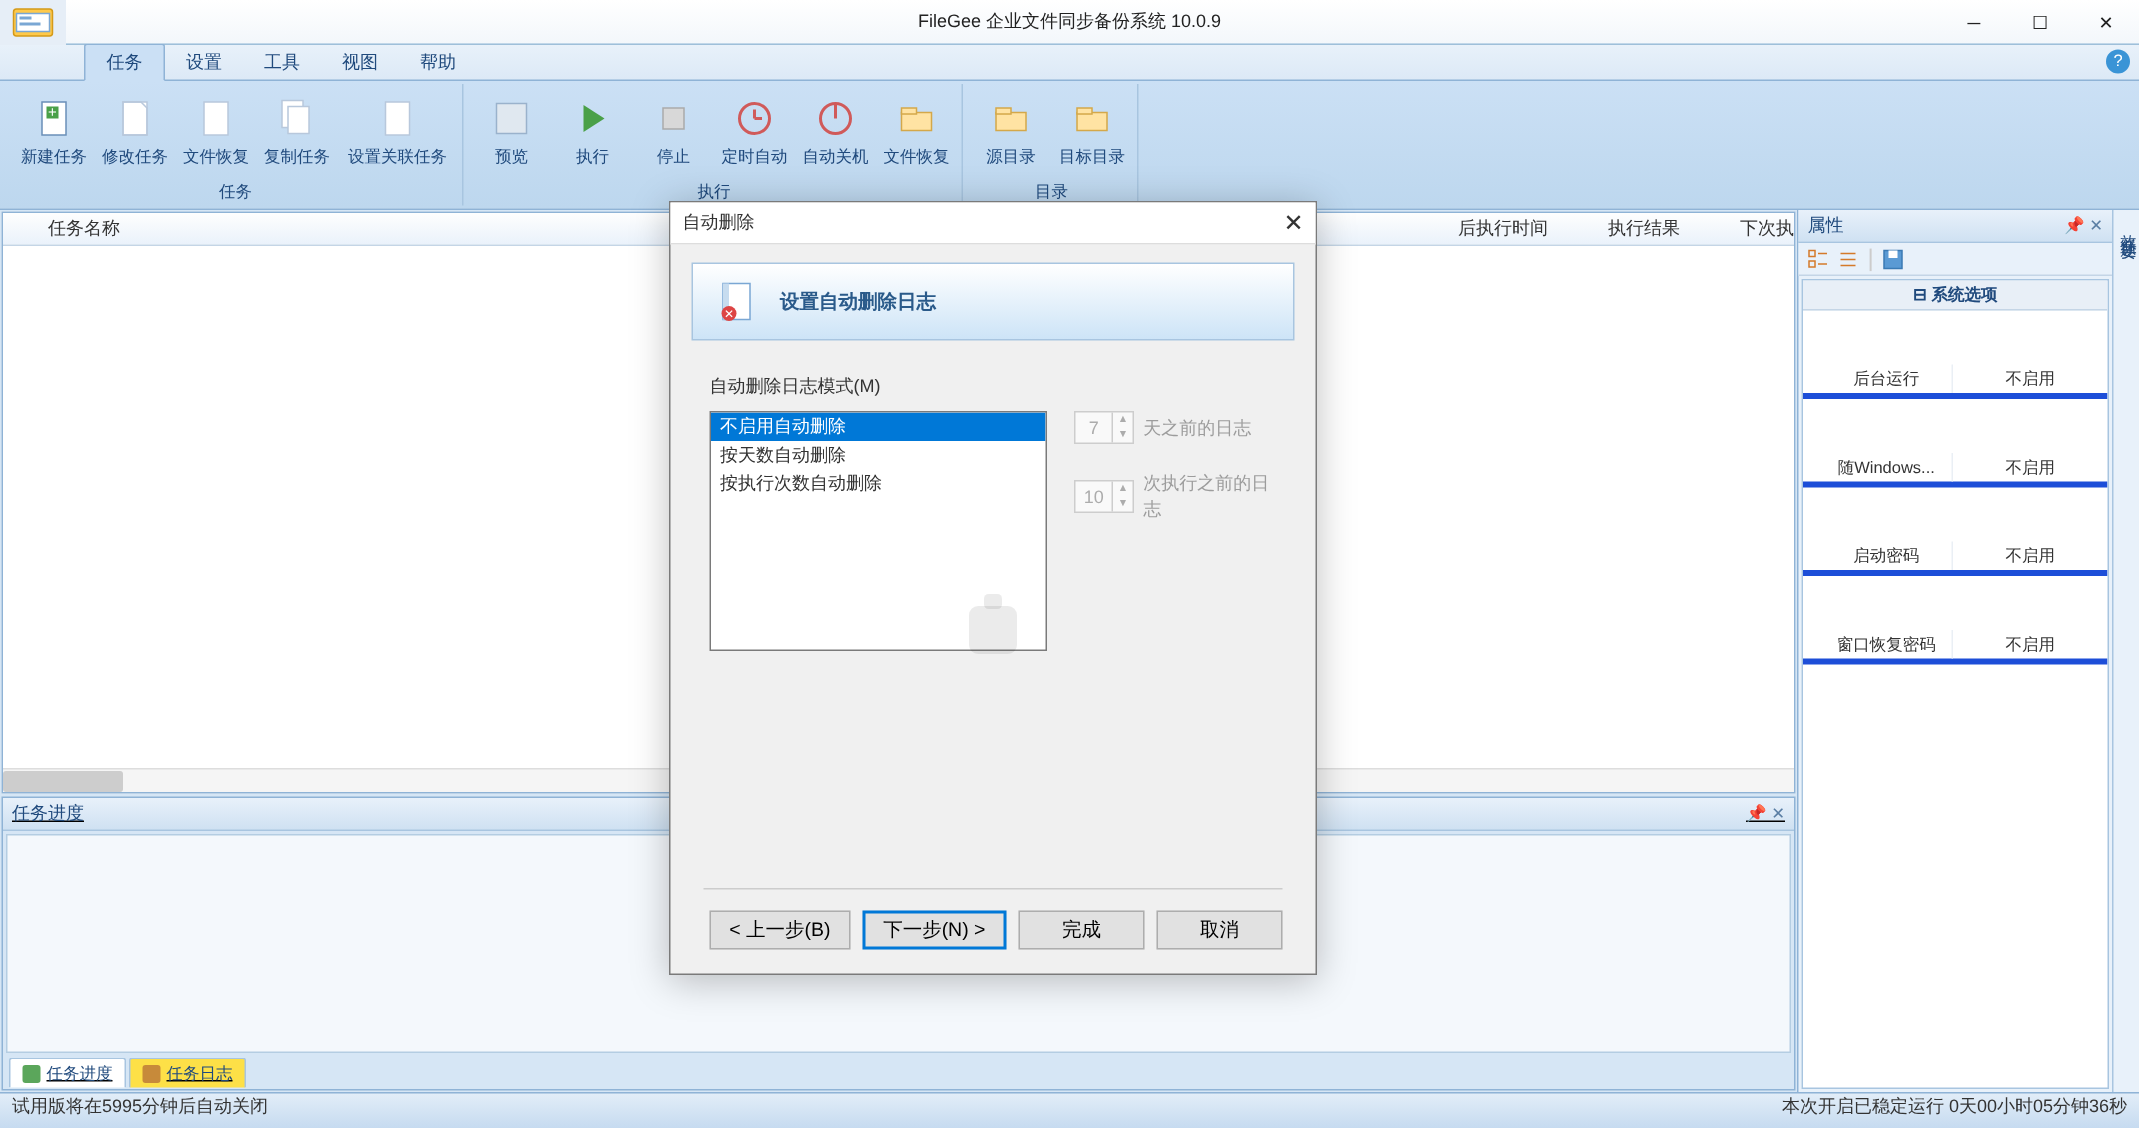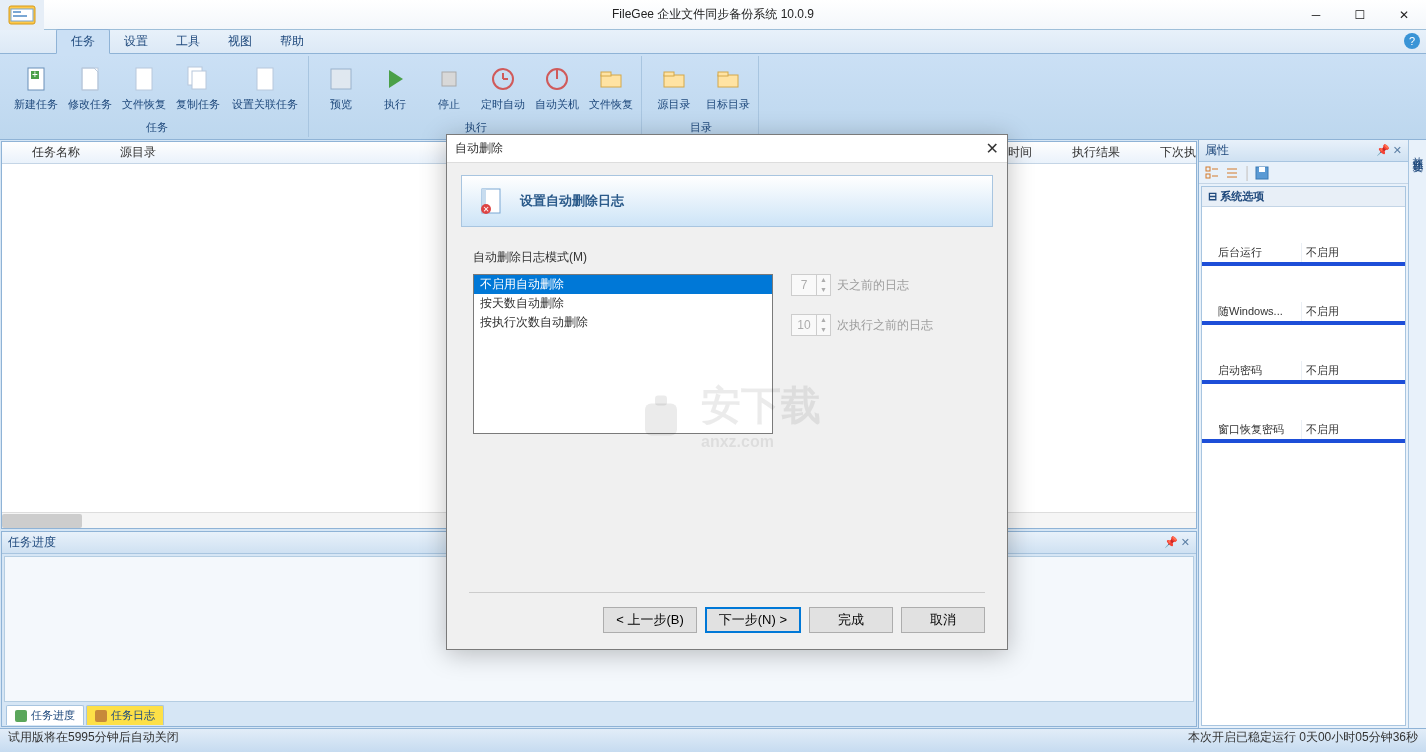--- a/index.html
+++ b/index.html
@@ -23,33 +23,33 @@
 
 .ribbon { height: 86px; background: linear-gradient(#cbe0f5, #bdd7ee); border-bottom: 1px solid #8fb3d6; display: flex; padding: 2px 6px; gap: 2px; }
 .ribbon-group { display: flex; flex-direction: column; border-right: 1px solid #a8c5e0; padding: 0 4px; }
 .ribbon-group-items { display: flex; gap: 2px; flex: 1; }
 .ribbon-btn { display: flex; flex-direction: column; align-items: center; justify-content: center; width: 52px; font-size: 11px; color: #204a7d; padding: 2px; border: 1px solid transparent; border-radius: 3px; }
 .ribbon-btn.wide { width: 78px; }
 .ribbon-btn .ico { width: 32px; height: 32px; display: flex; align-items: center; justify-content: center; margin-bottom: 2px; }
 .ribbon-group-label { text-align: center; font-size: 11px; color: #204a7d; padding: 2px 0; }
 
 
-.main-area { position: absolute; top: 140px; left: 0; right: 0; bottom: 24px; display: flex; }
+.main-area { position: absolute; top: 140px; left: 0; right: 0; bottom: 24px; display: flex; text-align: center; }
 .left-col { flex: 1; display: flex; flex-direction: column; min-width: 0; }
 .right-col { width: 228px; background: #e8f1fa; border-left: 1px solid #8fb3d6; display: flex; }
 
 
 .task-list { flex: 1; background: #fff; border: 1px solid #8fb3d6; margin: 1px; position: relative; min-height: 0; }
 .task-header { height: 22px; background: linear-gradient(#fefefe, #eaf2fb); border-bottom: 1px solid #c4d5e6; display: flex; align-items: center; padding-left: 30px; font-size: 12px; color: #333; gap: 40px; }
 .task-header span.wide { flex: 1; }
 .scroll-x { position: absolute; bottom: 0; left: 0; right: 0; height: 16px; background: #f5f5f5; border-top: 1px solid #ddd; }
 .scroll-x .thumb { position: absolute; left: 0; width: 80px; height: 14px; background: #cdcdcd; top: 1px; border-radius: 2px; }
 
 
-.task-progress-panel { height: 196px; background: #d6e6f5; border: 1px solid #8fb3d6; margin: 1px; display: flex; flex-direction: column; }
+.task-progress-panel { height: 196px; background: #d6e6f5; border: 1px solid #8fb3d6; margin: 1px; display: flex; flex-direction: column; text-decoration: underline; }
 .panel-title { height: 22px; background: linear-gradient(#e8f1fa, #cfe1f2); border-bottom: 1px solid #a8c5e0; display: flex; align-items: center; padding: 0 6px; font-size: 12px; color: #204a7d; }
 .panel-title .pin { margin-left: auto; font-size: 11px; color: #5a7ea4; }
 .panel-body { flex: 1; background: #f4f8fc; border: 1px solid #b4cde2; margin: 2px; display: flex; align-items: center; justify-content: center; font-size: 11px; color: #aaa; }
 .bottom-tabs { height: 22px; display: flex; gap: 2px; padding: 0 4px; align-items: center; }
 .bottom-tab { padding: 2px 8px; font-size: 11px; color: #204a7d; background: #fde047; border: 1px solid #a8c5e0; border-bottom: none; border-radius: 2px 2px 0 0; display: flex; align-items: center; gap: 4px; }
 .bottom-tab.active { background: #fff; }
 .bottom-tab .bico { width: 12px; height: 12px; background: #5ba65b; border-radius: 2px; }
 .bottom-tab.log .bico { background: #c78a3a; }
 
 
@@ -65,21 +65,21 @@
 .props-row .v { flex: 1; padding: 2px 4px; }
 .vtab { width: 18px; background: #e8f1fa; border-left: 1px solid #a8c5e0; display: flex; align-items: flex-start; justify-content: center; padding-top: 8px; }
 .vtab span { writing-mode: vertical-rl; font-size: 11px; color: #204a7d; letter-spacing: 2px; }
 
 
 .status-bar { position: absolute; bottom: 0; left: 0; right: 0; height: 24px; background: linear-gradient(#e2edf8, #c6dbf0); border-top: 1px solid #8fb3d6; display: flex; align-items: flex-start; font-size: 12px; color: #333; padding: 0 8px; }
 .status-bar .sep { flex: 1; }
 
 
 .modal-overlay { position: absolute; top: 0; left: 0; right: 0; bottom: 0; }
-.modal { position: absolute; left: 446px; top: 134px; width: 562px; height: 516px; background: #f0f0f0; border: 1px solid #7a7a7a; box-shadow: 0 4px 24px rgba(0,0,0,.25); display: flex; flex-direction: column; }
+.modal { position: absolute; left: 446px; top: 134px; width: 432px; height: 516px; background: #f0f0f0; border: 1px solid #7a7a7a; box-shadow: 0 4px 24px rgba(0,0,0,.25); display: flex; flex-direction: column; }
 .modal-title { height: 28px; background: #fff; display: flex; align-items: center; padding: 0 8px; font-size: 12px; color: #333; border-bottom: 1px solid #ddd; }
 .modal-title .close { margin-left: auto; font-size: 16px; font-family: Arial; cursor: pointer; }
 .modal-banner { height: 52px; margin: 12px 14px 8px 14px; background: linear-gradient(#fff, #cde4f7); border: 1px solid #a8c5e0; display: flex; align-items: center; padding: 0 14px; gap: 12px; }
 .modal-banner .bico { width: 32px; height: 32px; }
 .modal-banner .btitle { font-size: 13px; font-weight: bold; color: #2a5a8a; }
 .modal-content { flex: 1; padding: 8px 26px; font-size: 12px; color: #333; }
 .mode-label { margin: 6px 0 8px 0; }
 .mode-row { display: flex; gap: 18px; align-items: flex-start; }
 .listbox { width: 300px; height: 160px; background: #fff; border: 1px solid #7a7a7a; font-size: 12px; overflow: hidden; }
 .listbox .opt { padding: 1px 6px; }
@@ -395,24 +395,20 @@
             </div>
             <span>次执行之前的日志</span>
           </div>
         </div>
       </div>
       <div class="watermark">
         <svg width="56" height="56" viewBox="0 0 56 56">
             <path d="M18 18 h20 a6 6 0 0 1 6 6 v20 a6 6 0 0 1 -6 6 h-20 a6 6 0 0 1 -6 -6 v-20 a6 6 0 0 1 6 -6 z" fill="rgba(0,0,0,.08)"></path>
             <rect x="22" y="10" width="12" height="10" rx="3" fill="rgba(0,0,0,.08)"></rect>
           </svg>
-        <div>
-          <div>安下载</div>
-          <div class="sub">anxz.com</div>
-        </div>
       </div>
     </div>
     <div class="modal-sep"></div>
     <div class="modal-buttons">
       <button>&lt; 上一步(B)</button>
       <button class="primary">下一步(N) &gt;</button>
       <button>完成</button>
       <button>取消</button>
     </div>
   </div>

